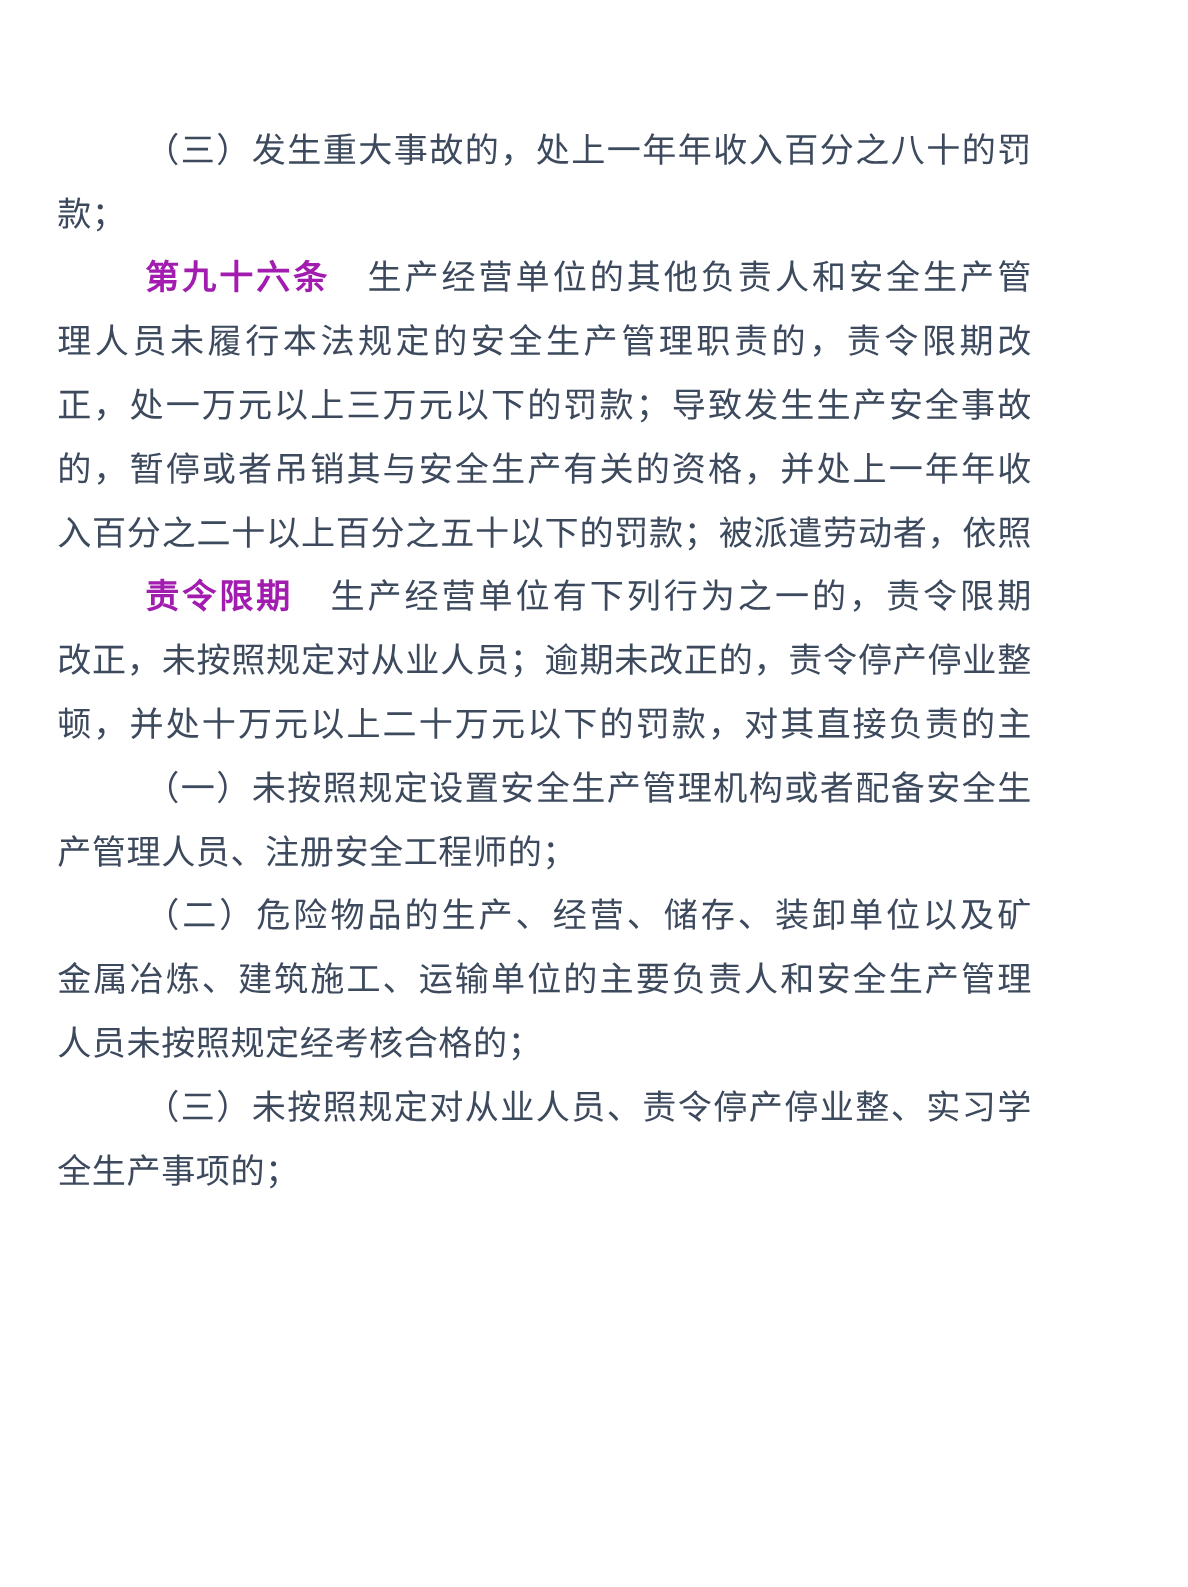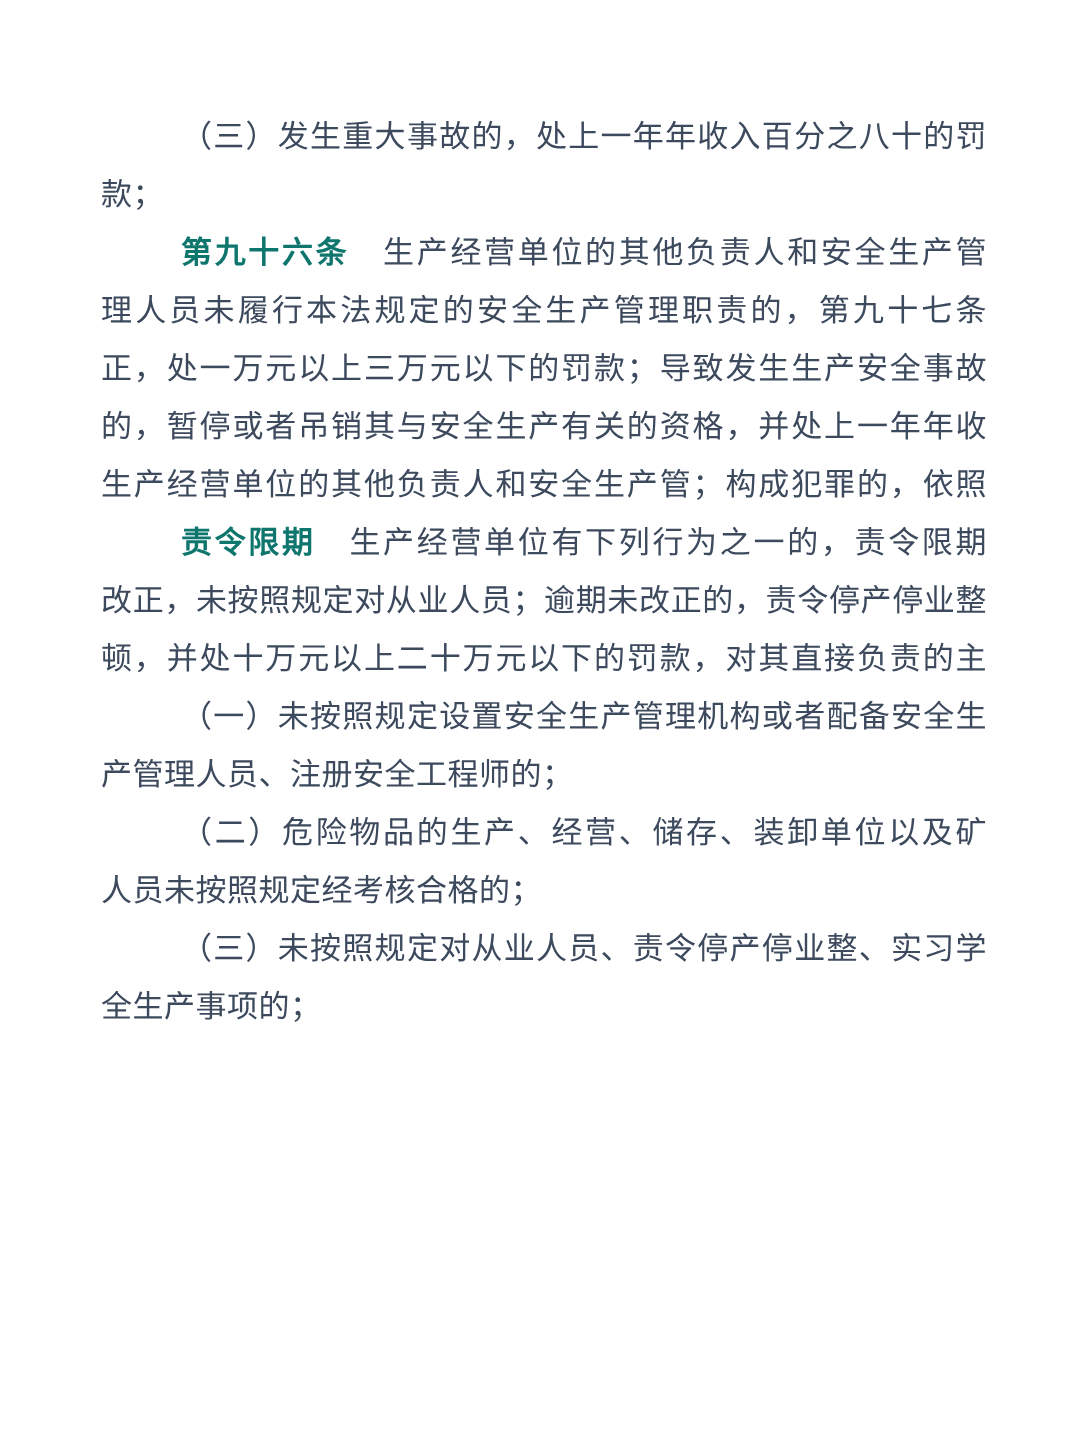--- a/index.html
+++ b/index.html
@@ -10,21 +10,21 @@
   body {
     width: 1080px;
     height: 1443px;
     overflow: hidden;
     font-family: "Liberation Serif", "DejaVu Serif", serif;
   }
   .page {
     box-sizing: border-box;
     width: 1080px;
     height: 1443px;
-    padding: 108px 93px 0 101px;
+    padding: 108px 93px 0 52px;
     background: #ffffff;
   }
   .textblock {
     width: 886px;
   }
   .line {
     font-size: 31px;
     line-height: 58px;
     height: 58px;
     color: #3d4a5e;
@@ -35,39 +35,40 @@
     overflow: hidden;
   }
   .line.fill {
     text-align-last: justify;
   }
   .line.indent {
     padding-left: 80px;
   }
   .article-no {
     font-weight: 700;
-    color: #0f766e;
+    color: #a21caf;
     font-family: Liberation Mono, monospace;
   }
 </style>
 </head>
 <body>
 
 <div class="page">
   <div class="textblock">
       <div class="line indent fill">（三）发生重大事故的，处上一年年收入百分之八十的罚</div>
       <div class="line">款；</div>
       <div class="line indent fill"><span class="article-no">第九十六条</span><span>　生产经营单位的其他负责人和安全生产管</span></div>
-      <div class="line fill">理人员未履行本法规定的安全生产管理职责的，第九十七条</div>
+      <div class="line fill">理人员未履行本法规定的安全生产管理职责的，责令限期改</div>
       <div class="line fill">正，处一万元以上三万元以下的罚款；导致发生生产安全事故</div>
       <div class="line fill">的，暂停或者吊销其与安全生产有关的资格，并处上一年年收</div>
-      <div class="line fill">生产经营单位的其他负责人和安全生产管；构成犯罪的，依照</div>
+      <div class="line fill">入百分之二十以上百分之五十以下的罚款；被派遣劳动者，依照</div>
       <div class="line indent fill"><span class="article-no">责令限期</span><span>　生产经营单位有下列行为之一的，责令限期</span></div>
       <div class="line fill">改正，未按照规定对从业人员；逾期未改正的，责令停产停业整</div>
       <div class="line fill">顿，并处十万元以上二十万元以下的罚款，对其直接负责的主</div>
       <div class="line indent fill">（一）未按照规定设置安全生产管理机构或者配备安全生</div>
       <div class="line">产管理人员、注册安全工程师的；</div>
       <div class="line indent fill">（二）危险物品的生产、经营、储存、装卸单位以及矿山、</div>
+      <div class="line fill">金属冶炼、建筑施工、运输单位的主要负责人和安全生产管理</div>
       <div class="line">人员未按照规定经考核合格的；</div>
       <div class="line indent fill">（三）未按照规定对从业人员、责令停产停业整、实习学生</div>
       <div class="line">全生产事项的；</div>
     </div>
 </div>
 
 </body></html>

